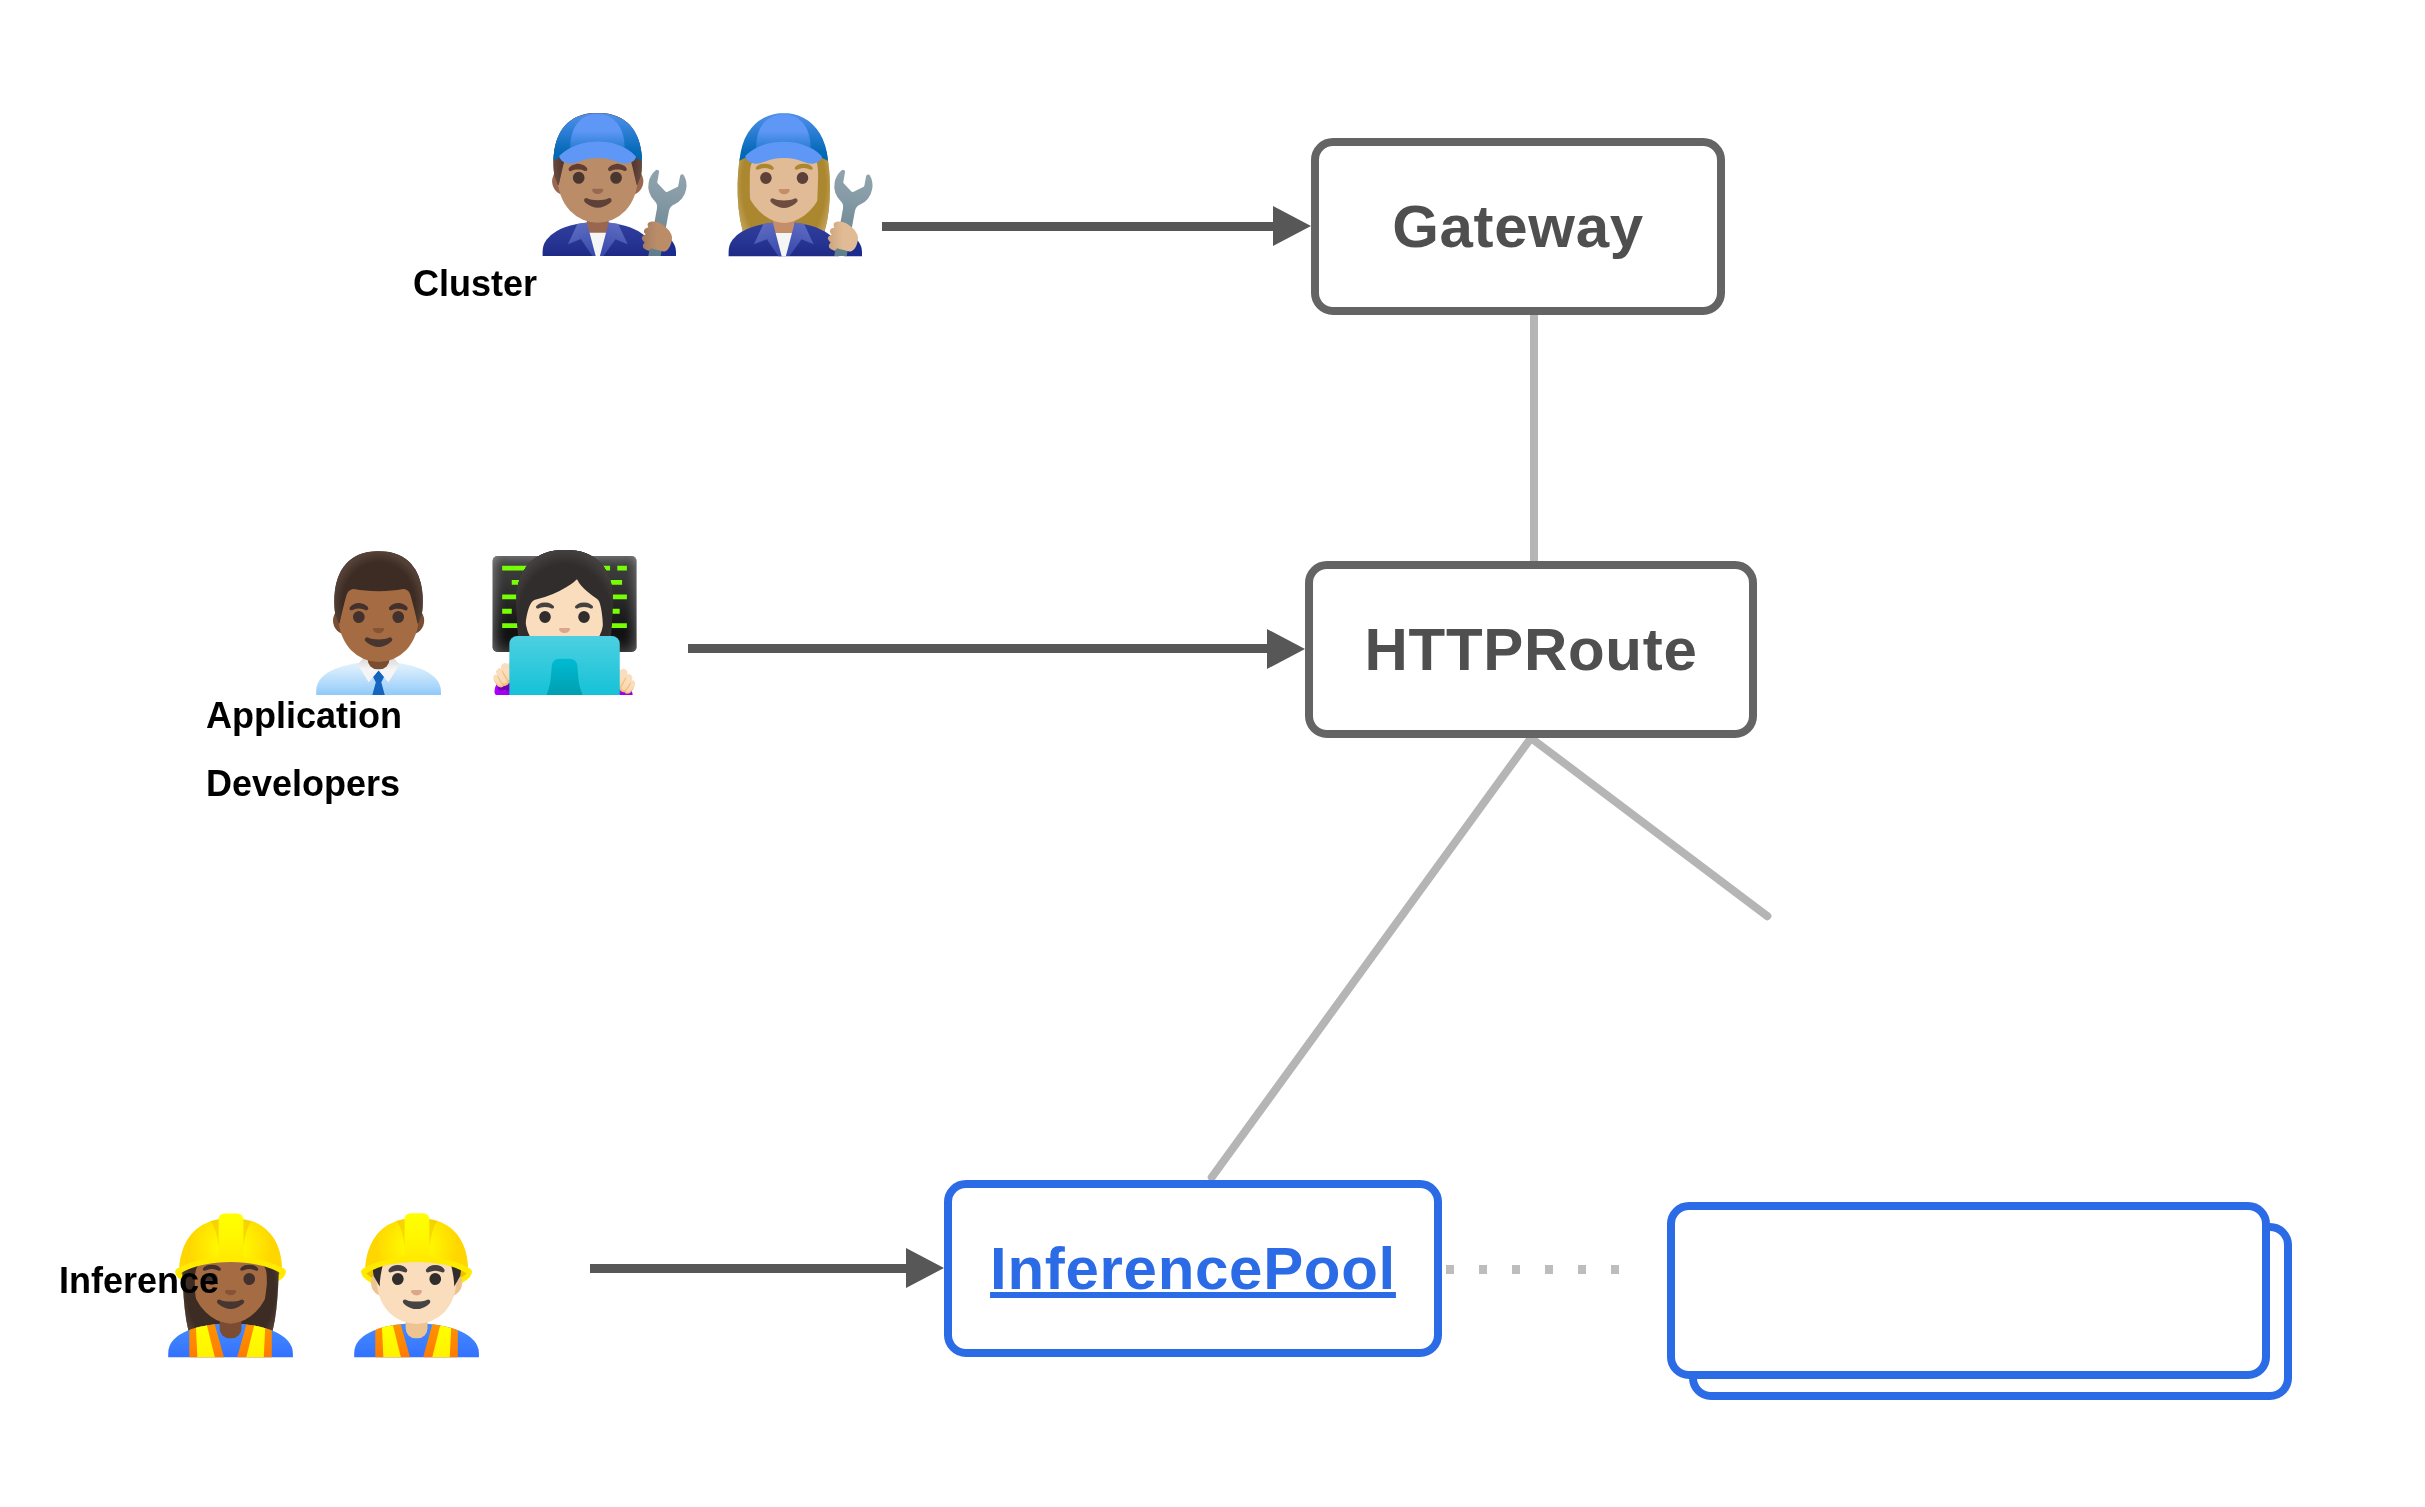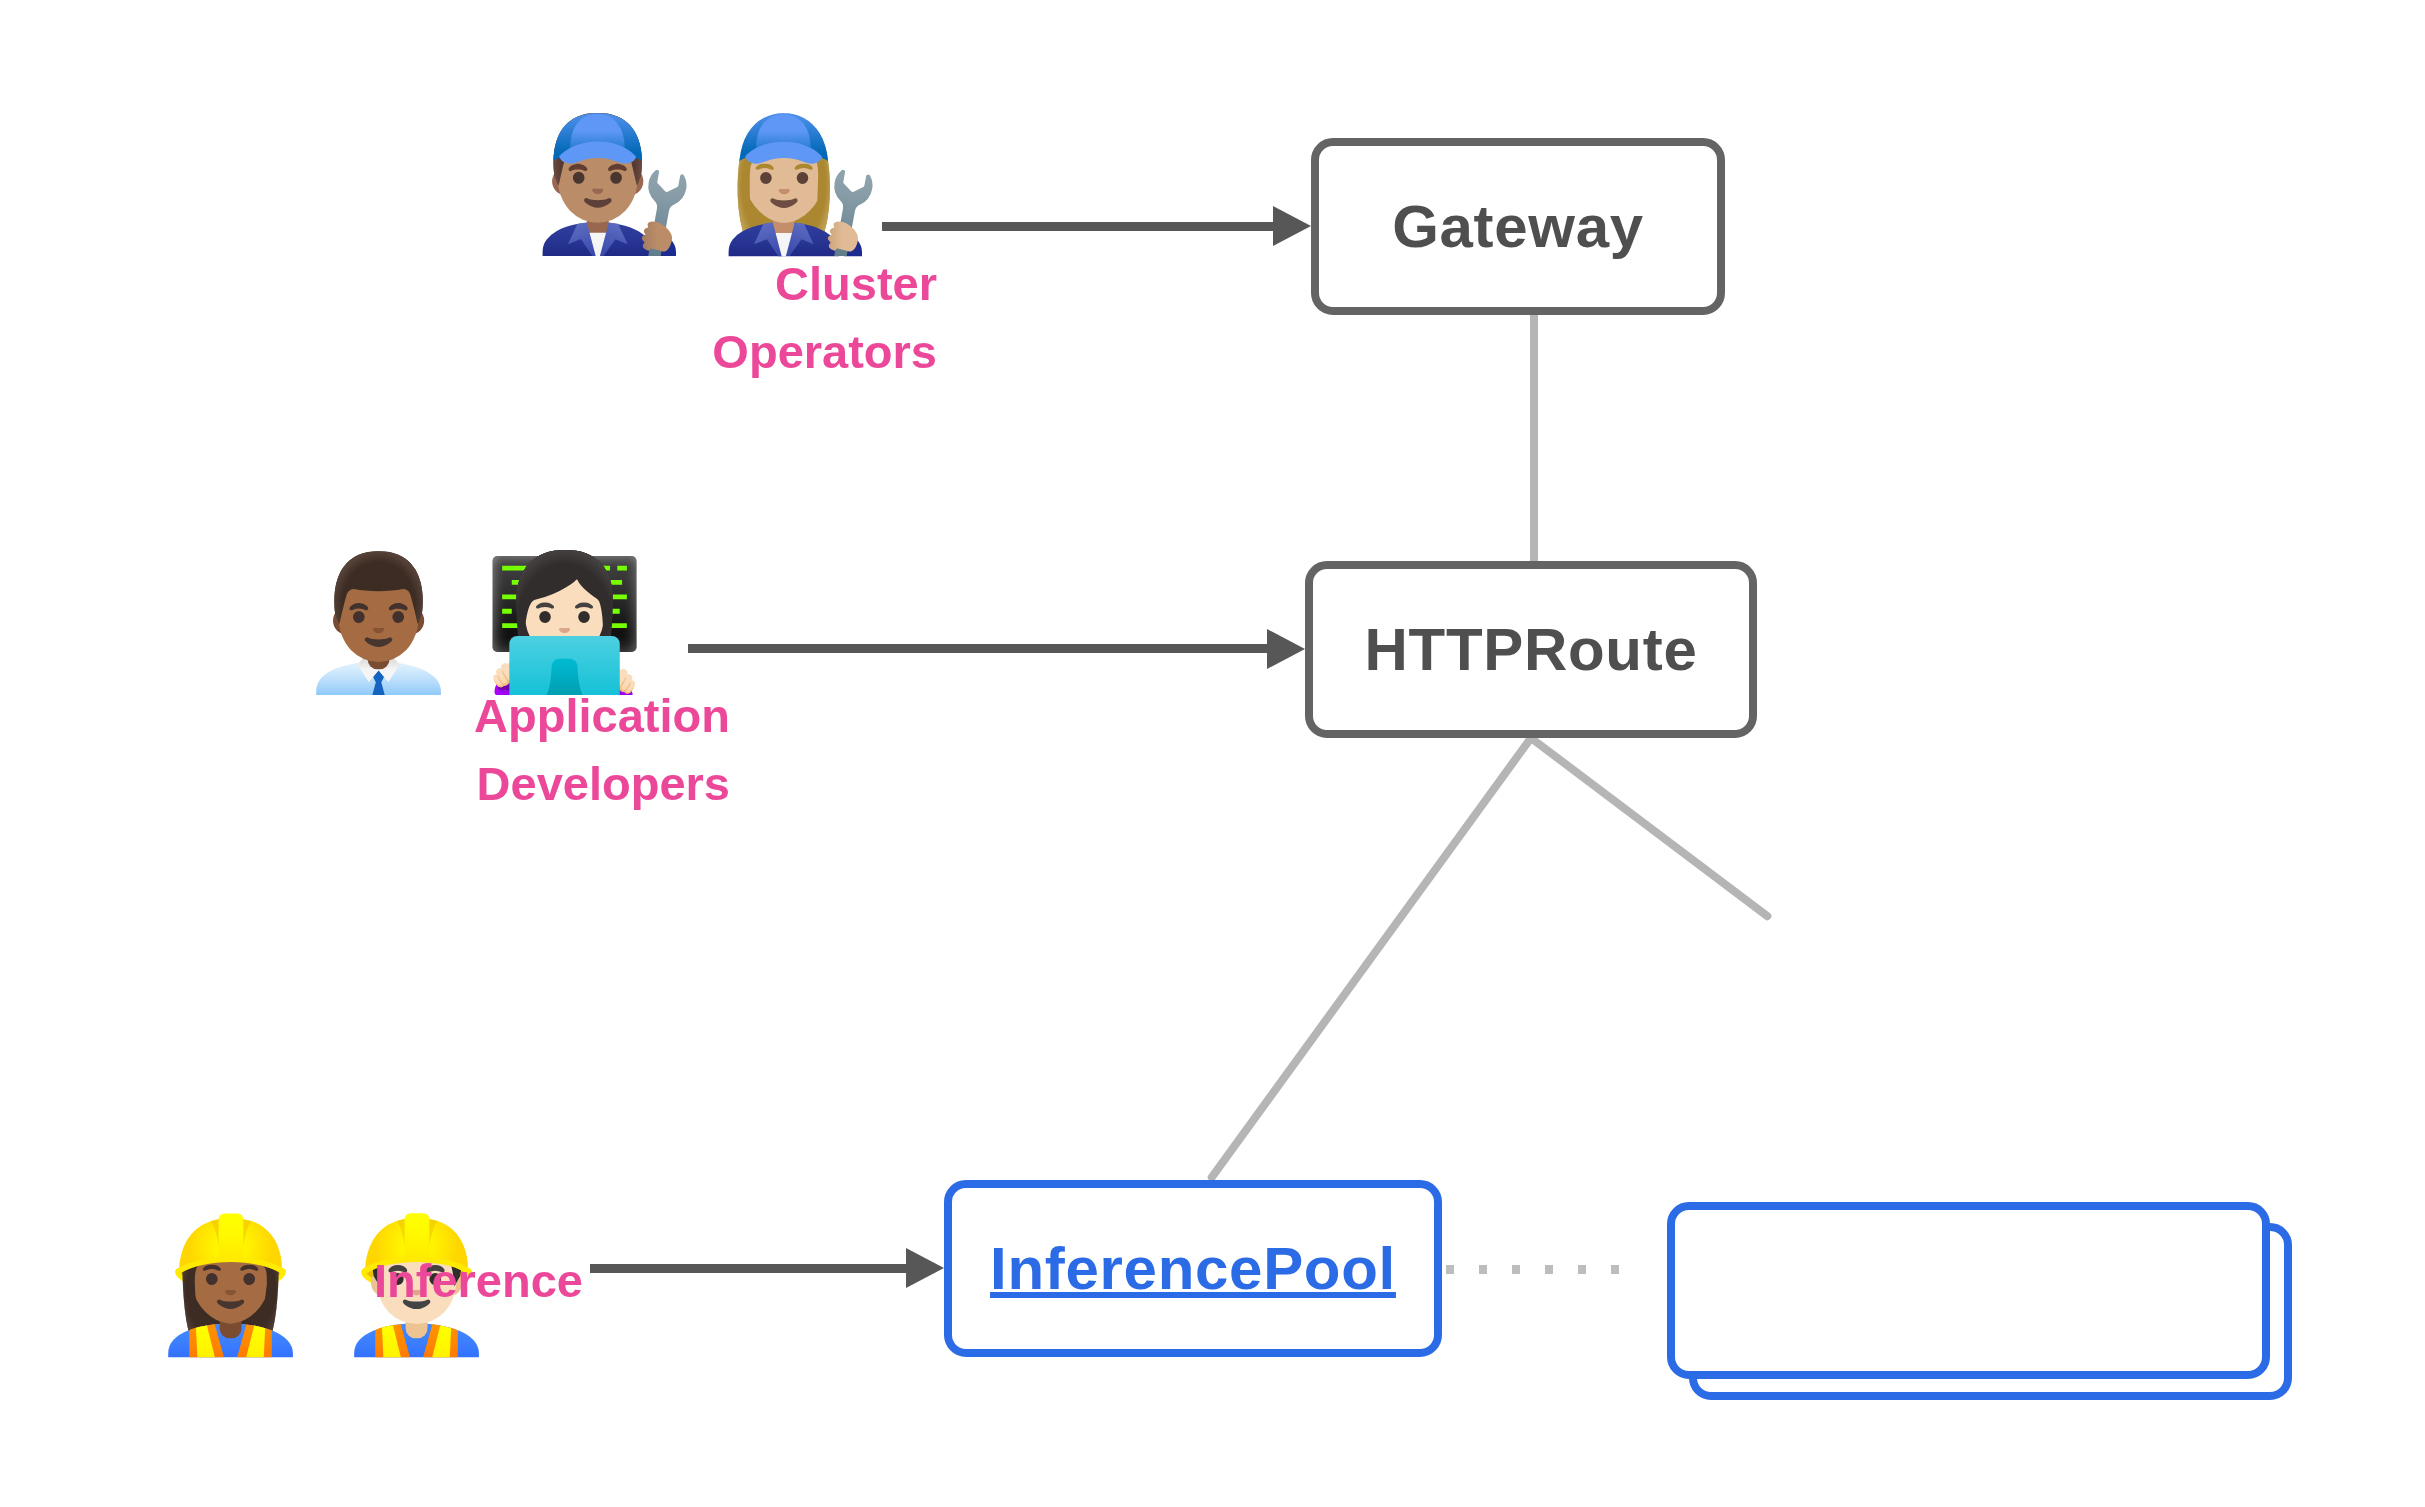--- a/index.html
+++ b/index.html
@@ -42,25 +42,25 @@
     width:524px;
     text-align:center;
     font-size:131px;
     line-height:184px;
     z-index:4;
   }
   .actor-emoji .person{display:inline-block;margin:0 11.8px;}
   .actor-label{
     position:absolute;
     width:524px;
-    text-align:right;
+    text-align:left;
     font-weight:bold;
-    font-size:47px;
+    font-size:36px;
     line-height:68px;
-    color:#ec4899;
+    color:#000000;
     z-index:4;
   }
   
   .conn{
     position:absolute;
     background:#b5b5b5;
     z-index:1;
   }
   .conn.diag{
     height:7.9px;
@@ -130,21 +130,20 @@
   <div class="node blue" style="left:944px;top:1180px;width:498px;height:177px;text-decoration:underline;">
     <span>InferencePool</span>
   </div>
 
 
   <div class="actor-emoji" style="left:446px;top:92px;">
     <span class="person">👨🏽‍🔧</span><span class="person">👩🏼‍🔧</span>
   </div>
   <div class="actor-label" style="left:413px;top:250px;">
     <div>Cluster</div>
-    <div>Operators</div>
   </div>
 
   <div class="actor-emoji" style="left:210px;top:531px;">
     <span class="person">👨🏾‍💼</span><span class="person">👩🏻‍💻</span>
   </div>
   <div class="actor-label" style="left:206px;top:682px;">
     <div>Application</div>
     <div>Developers</div>
   </div>
 

